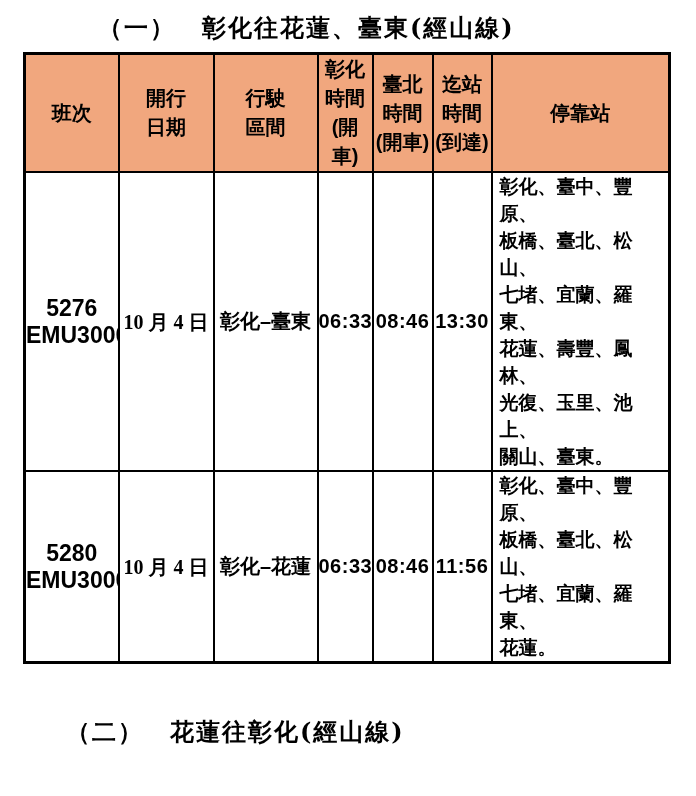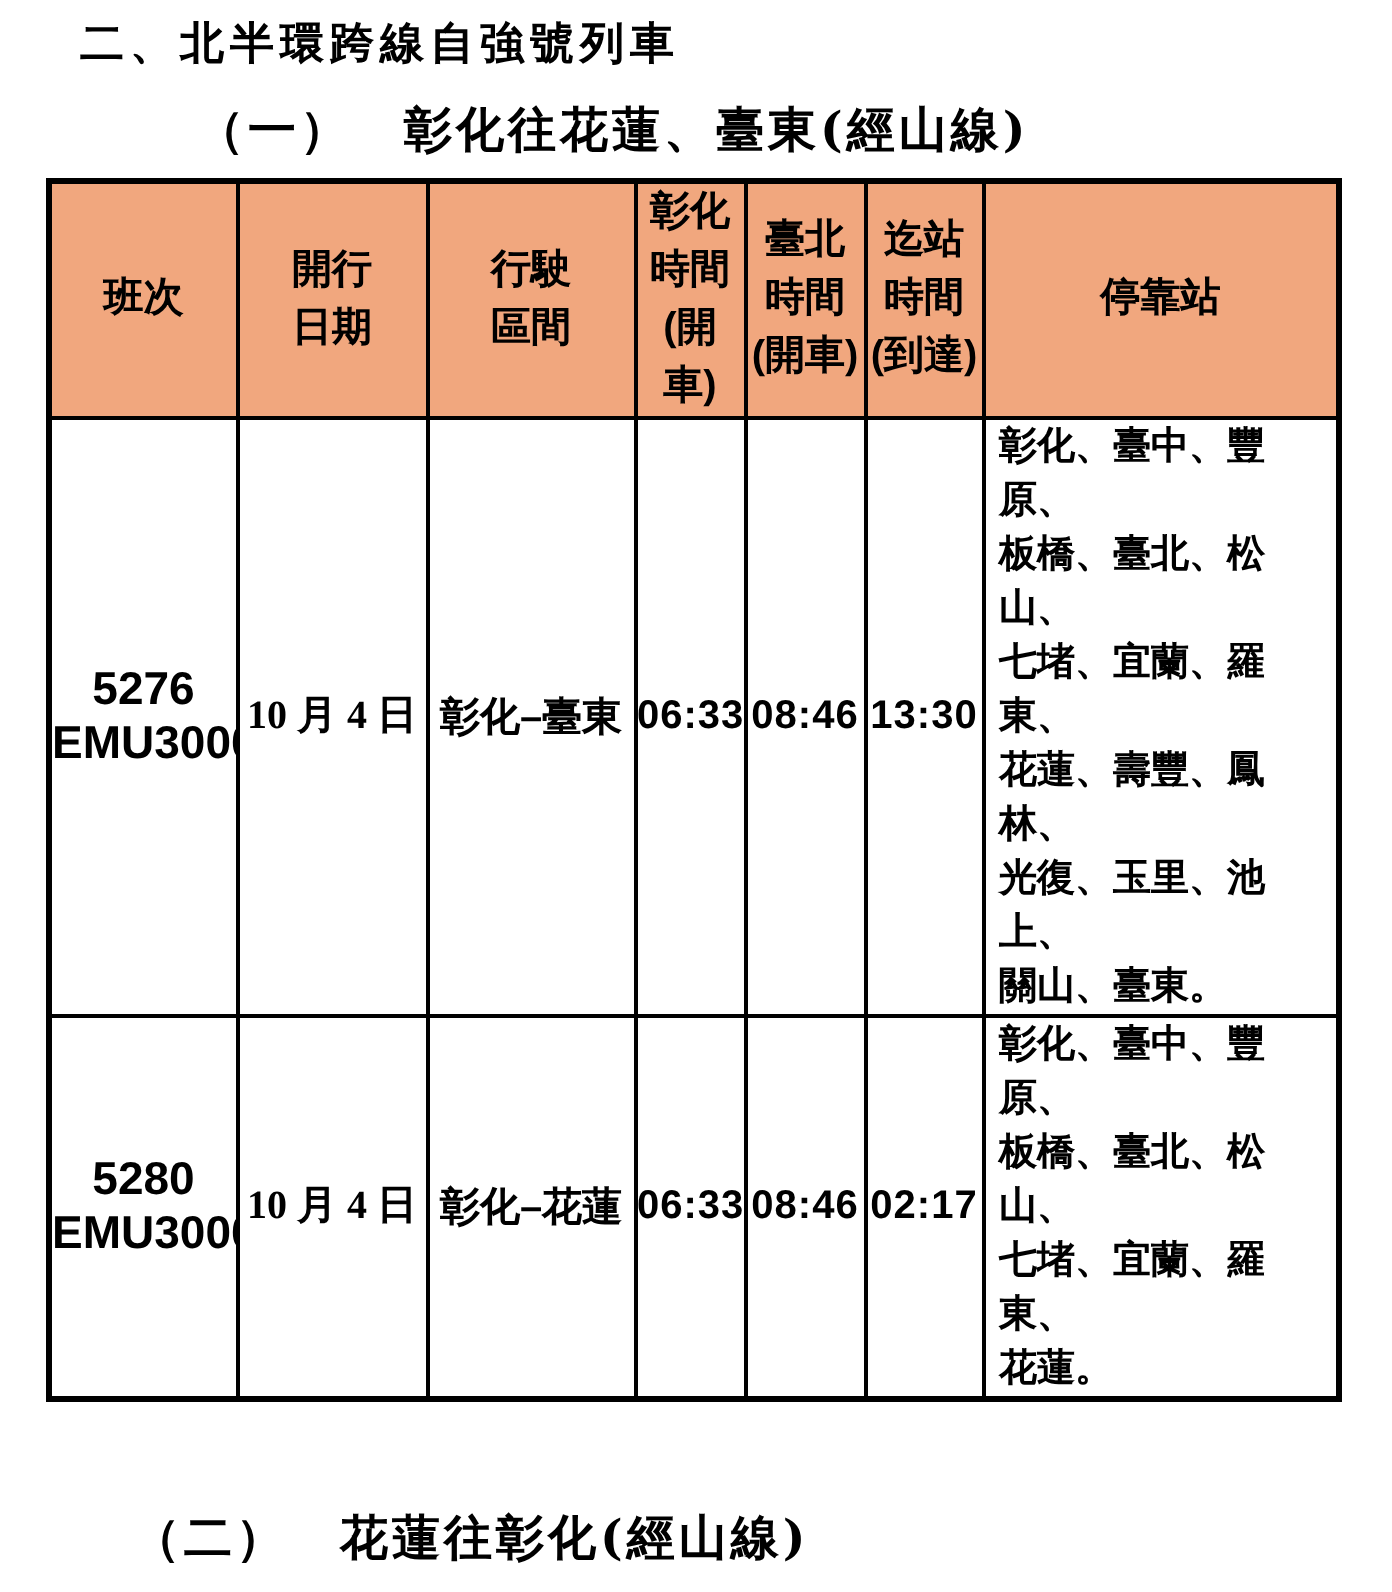--- a/index.html
+++ b/index.html
@@ -63,21 +63,20 @@
   col.c-t1    { width: 55px; }
   col.c-t2    { width: 60px; }
   col.c-t3    { width: 59px; }
   col.c-stops { width: 178px; }
 </style>
 </head>
 <body>
 
 <div class="doc">
 
-  <div class="title">二、北半環跨線自強號列車</div>
 
   <div class="sub sub1">（一）　彰化往花蓮、臺東(經山線)</div>
 
   <table class="tt" id="t1">
     <colgroup>
       <col class="c-train">
         <col class="c-date">
         <col class="c-route">
       <col class="c-t1">
         <col class="c-t2">
@@ -117,21 +116,21 @@
 光復、玉里、池上、
 關山、臺東。</td>
     </tr>
     <tr class="r1">
       <td class="cell-train lines">5280
 EMU3000</td>
       <td class="cell-date lines">10 月 4 日</td>
       <td class="cell-route">彰化–花蓮</td>
       <td class="cell-time">06:33</td>
       <td class="cell-time">08:46</td>
-      <td class="cell-time">02:17</td>
+      <td class="cell-time">11:56</td>
       <td class="cell-stops lines">彰化、臺中、豐原、
 板橋、臺北、松山、
 七堵、宜蘭、羅東、
 花蓮。</td>
     </tr>
   </tbody>
     </table>
 
   <div class="sub sub2">（二）　花蓮往彰化(經山線)</div>
 

